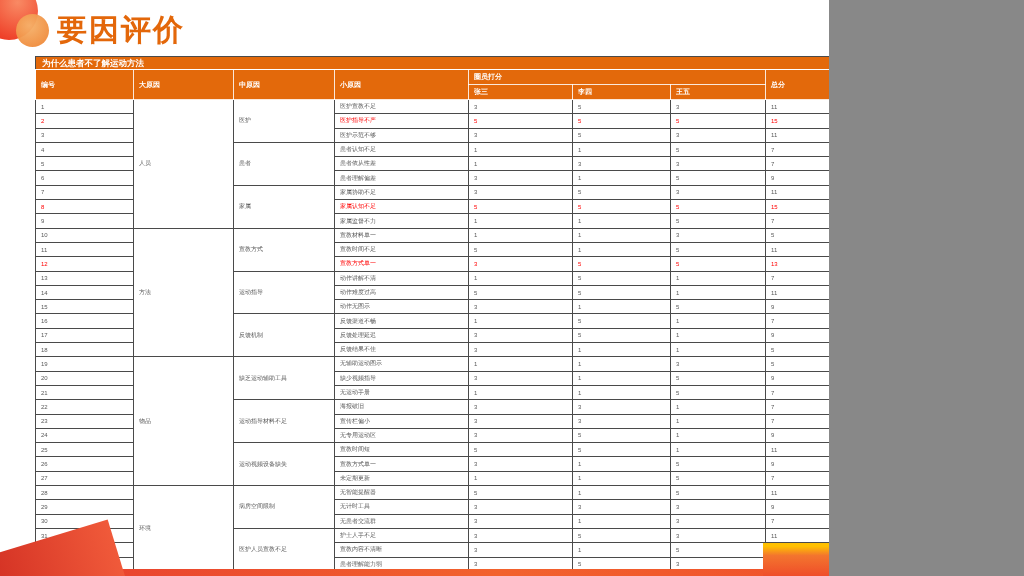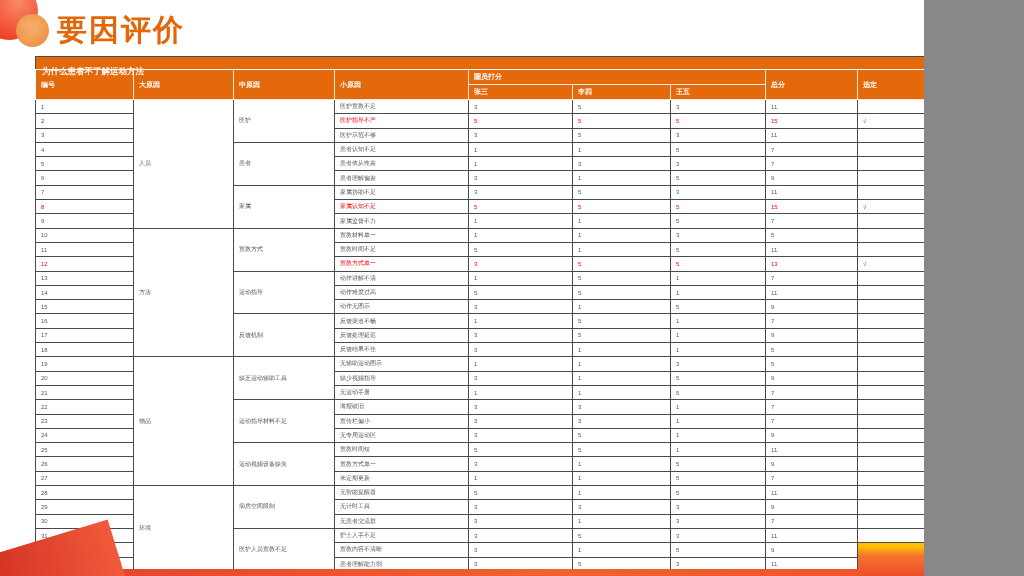--- a/index.html
+++ b/index.html
@@ -1,17 +1,17 @@
 <!DOCTYPE html>
 <html><head>
 <meta charset="utf-8">
 <style>
   html,body { margin:0; padding:0; background:#888; }
   .slide {
-    position:relative; width:924px; height:576px; background:#ffffff;
+    position:relative; width:829px; height:576px; background:#ffffff;
     overflow:hidden; font-family:"Liberation Sans", sans-serif;
   }
 
   
   .circle-big {
     position:absolute; left:-20px; top:-18px; width:58px; height:58px;
     border-radius:50%;
     background:radial-gradient(circle at 65% 35%, #f98a64 0%, #ee3d26 75%);
   }
   .circle-small {
@@ -24,21 +24,21 @@
   .title {
     position:absolute; left:57px; top:10px; margin:0;
     font-size:30px; font-weight:700; letter-spacing:2px; color:#e3670a;
   }
 
   
   .tablewrap { position:absolute; left:35px; top:56px; width:950px; z-index:2; }
   .qbar {
     box-sizing:border-box; width:100%; height:13px; line-height:13px;
     background:#e3690b; color:#ffffff; font-size:8.5px; font-weight:700;
-    padding:8px 0 0 6px; border:1px solid #4a4a4a; border-bottom:none;
+    padding:0 0 0 6px; border:1px solid #4a4a4a; border-bottom:none;
   }
   table.ftable {
     border-collapse:collapse; table-layout:fixed; width:950px;
     border:1px solid #4a4a4a;
   }
   table.ftable th {
     background:#e3690b; color:#ffffff; font-size:7px; font-weight:700;
     text-align:left; padding:0 0 0 5px; height:14px;
     border:1px solid rgba(255,255,255,.85);
   }

